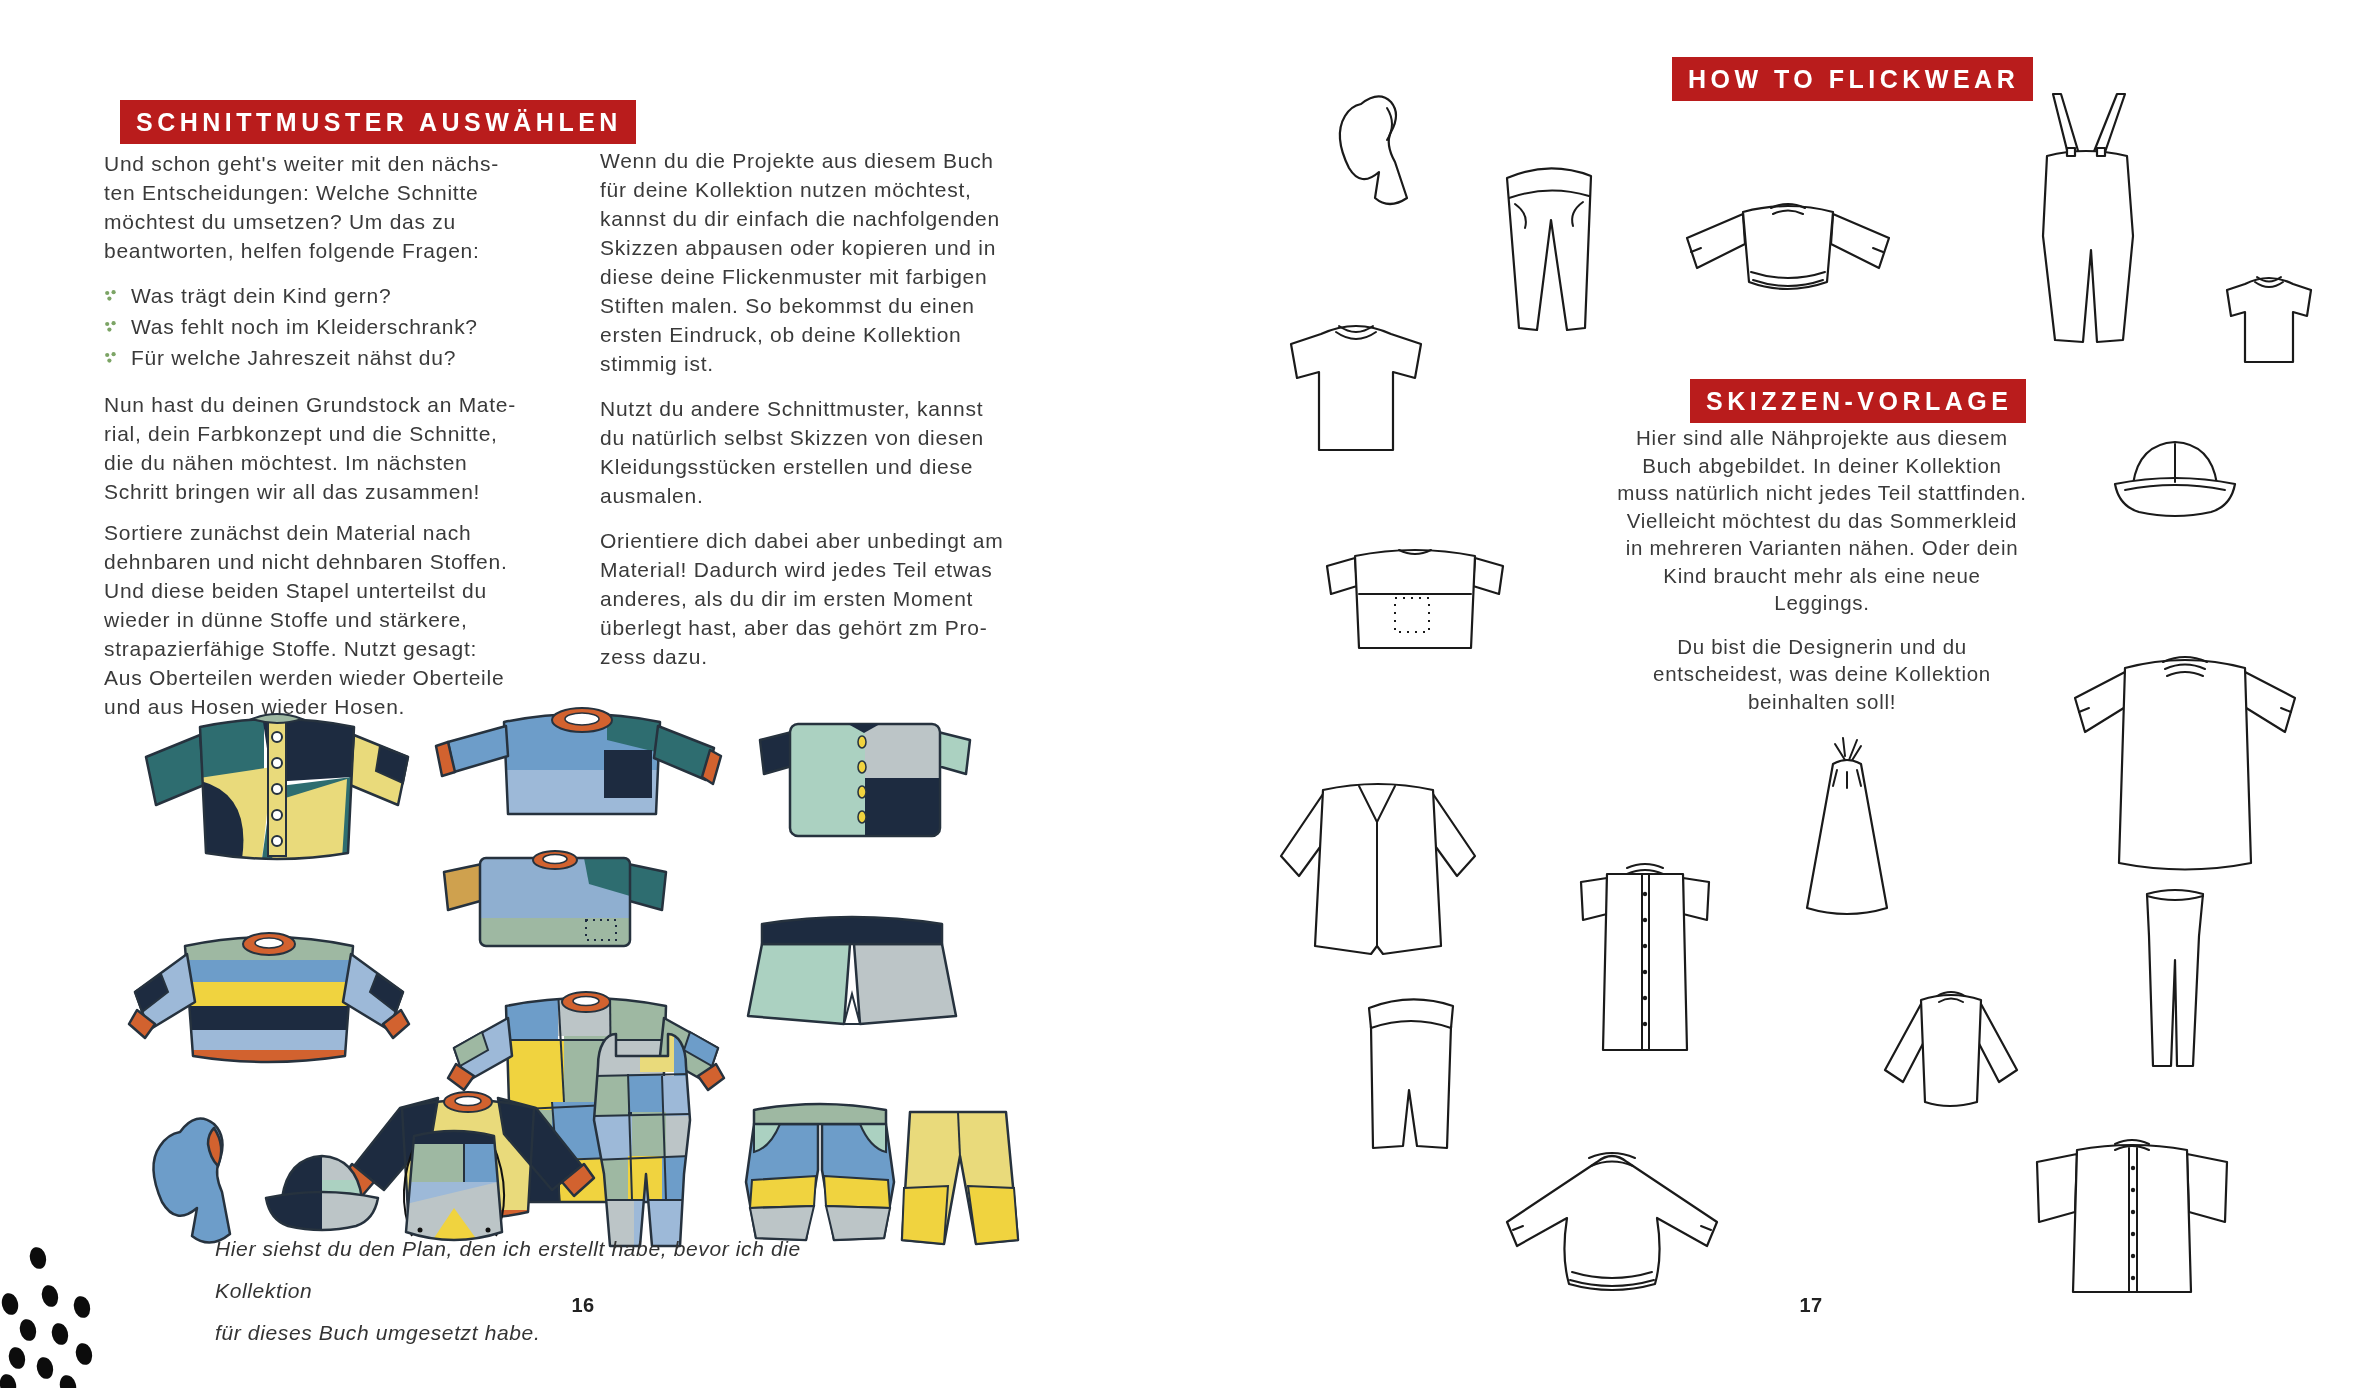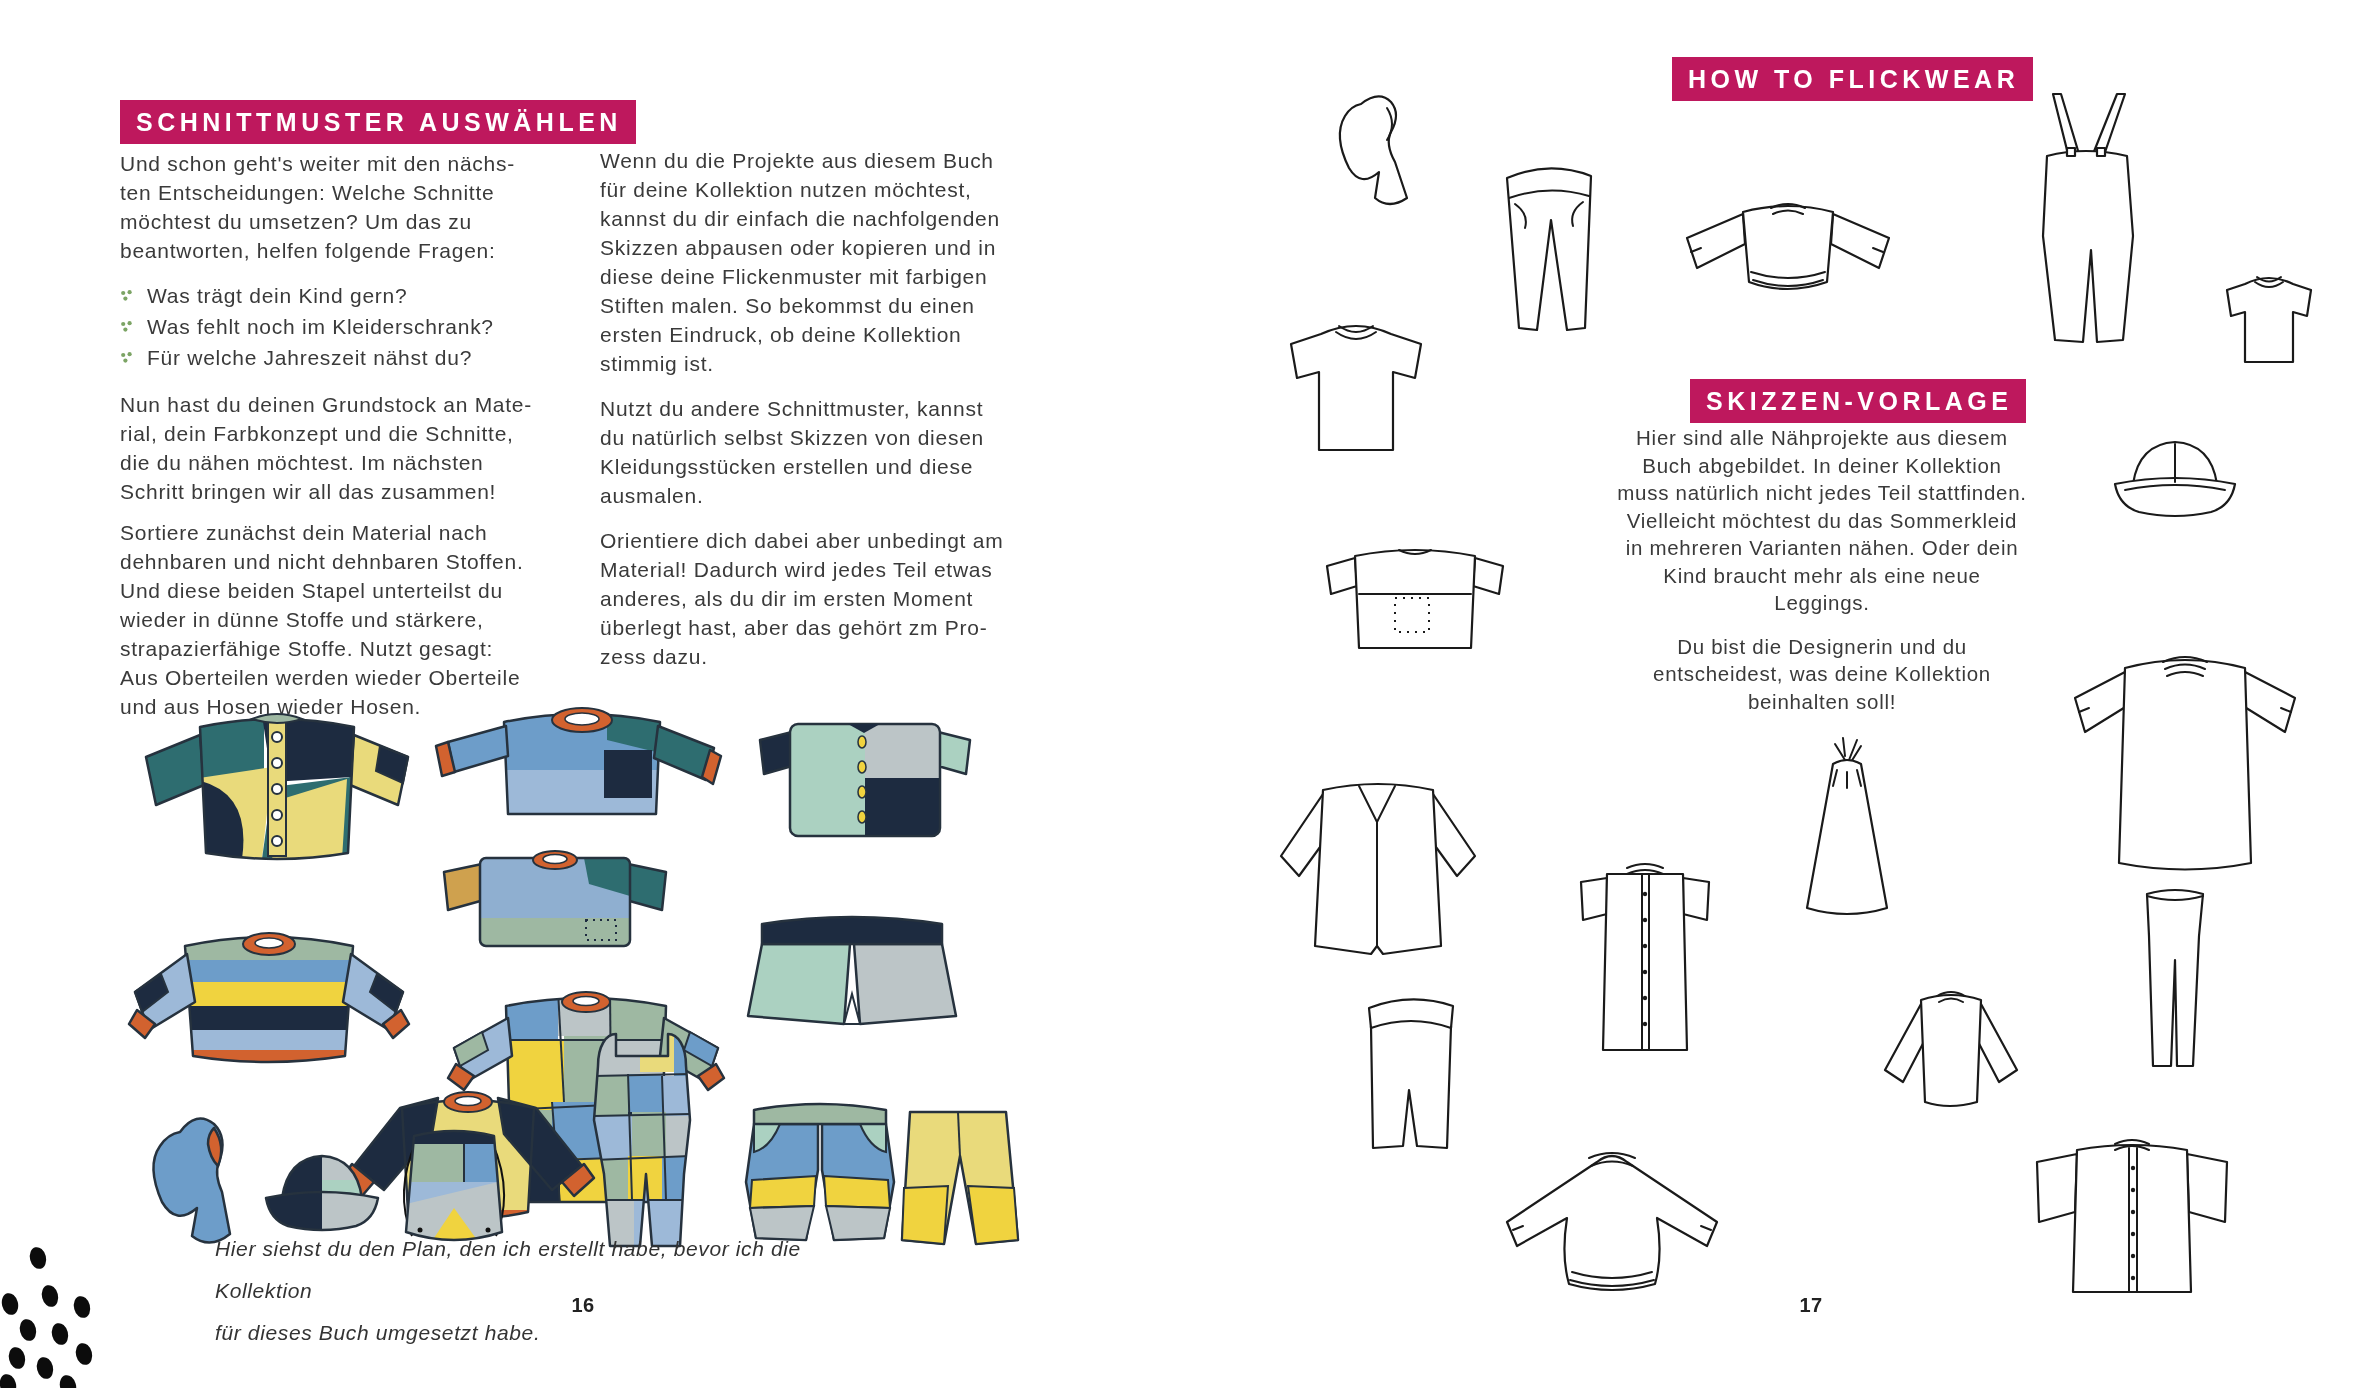--- a/index.html
+++ b/index.html
@@ -3,26 +3,26 @@
 <meta charset="utf-8">
 <style>
   * { margin:0; padding:0; box-sizing:border-box; }
   html,body { width:2362px; height:1388px; background:#ffffff; overflow:hidden;
               font-family:"Liberation Sans", sans-serif; color:#3a3a3a; }
   .spread { position:relative; width:2362px; height:1388px; background:#fff; }
   .page { position:absolute; top:0; height:1388px; width:1181px; }
   #page-left { left:0; }
   #page-right { left:1181px; }
 
-  .header-box { display:inline-block; background:#be185d; color:#fff;
+  .header-box { display:inline-block; background:#b91c1c; color:#fff;
                 font-weight:bold; font-size:25px; letter-spacing:0.18em;
                 padding:8px 14px 7px 16px; white-space:nowrap; }
   .para { white-space:pre-line; font-size:21px; line-height:29px; letter-spacing:0.035em; }
   .col { position:absolute; }
-  #col1 { left:120px; top:149px; width:460px; }
+  #col1 { left:104px; top:149px; width:460px; }
   #col2 { left:600px; top:146px; width:440px; }
   .bullets { margin:15px 0 17px 0; }
   .bullet-row { display:flex; align-items:center; gap:14px; height:31px;
                 font-size:21px; letter-spacing:0.035em; }
   .mt { margin-top:16px; }
   .mt-s { margin-top:12px; }
 
   #left-header { position:absolute; left:120px; top:100px; }
   #right-header { position:absolute; left:491px; top:57px; }
   #skizzen-header { position:absolute; left:509px; top:379px; }

